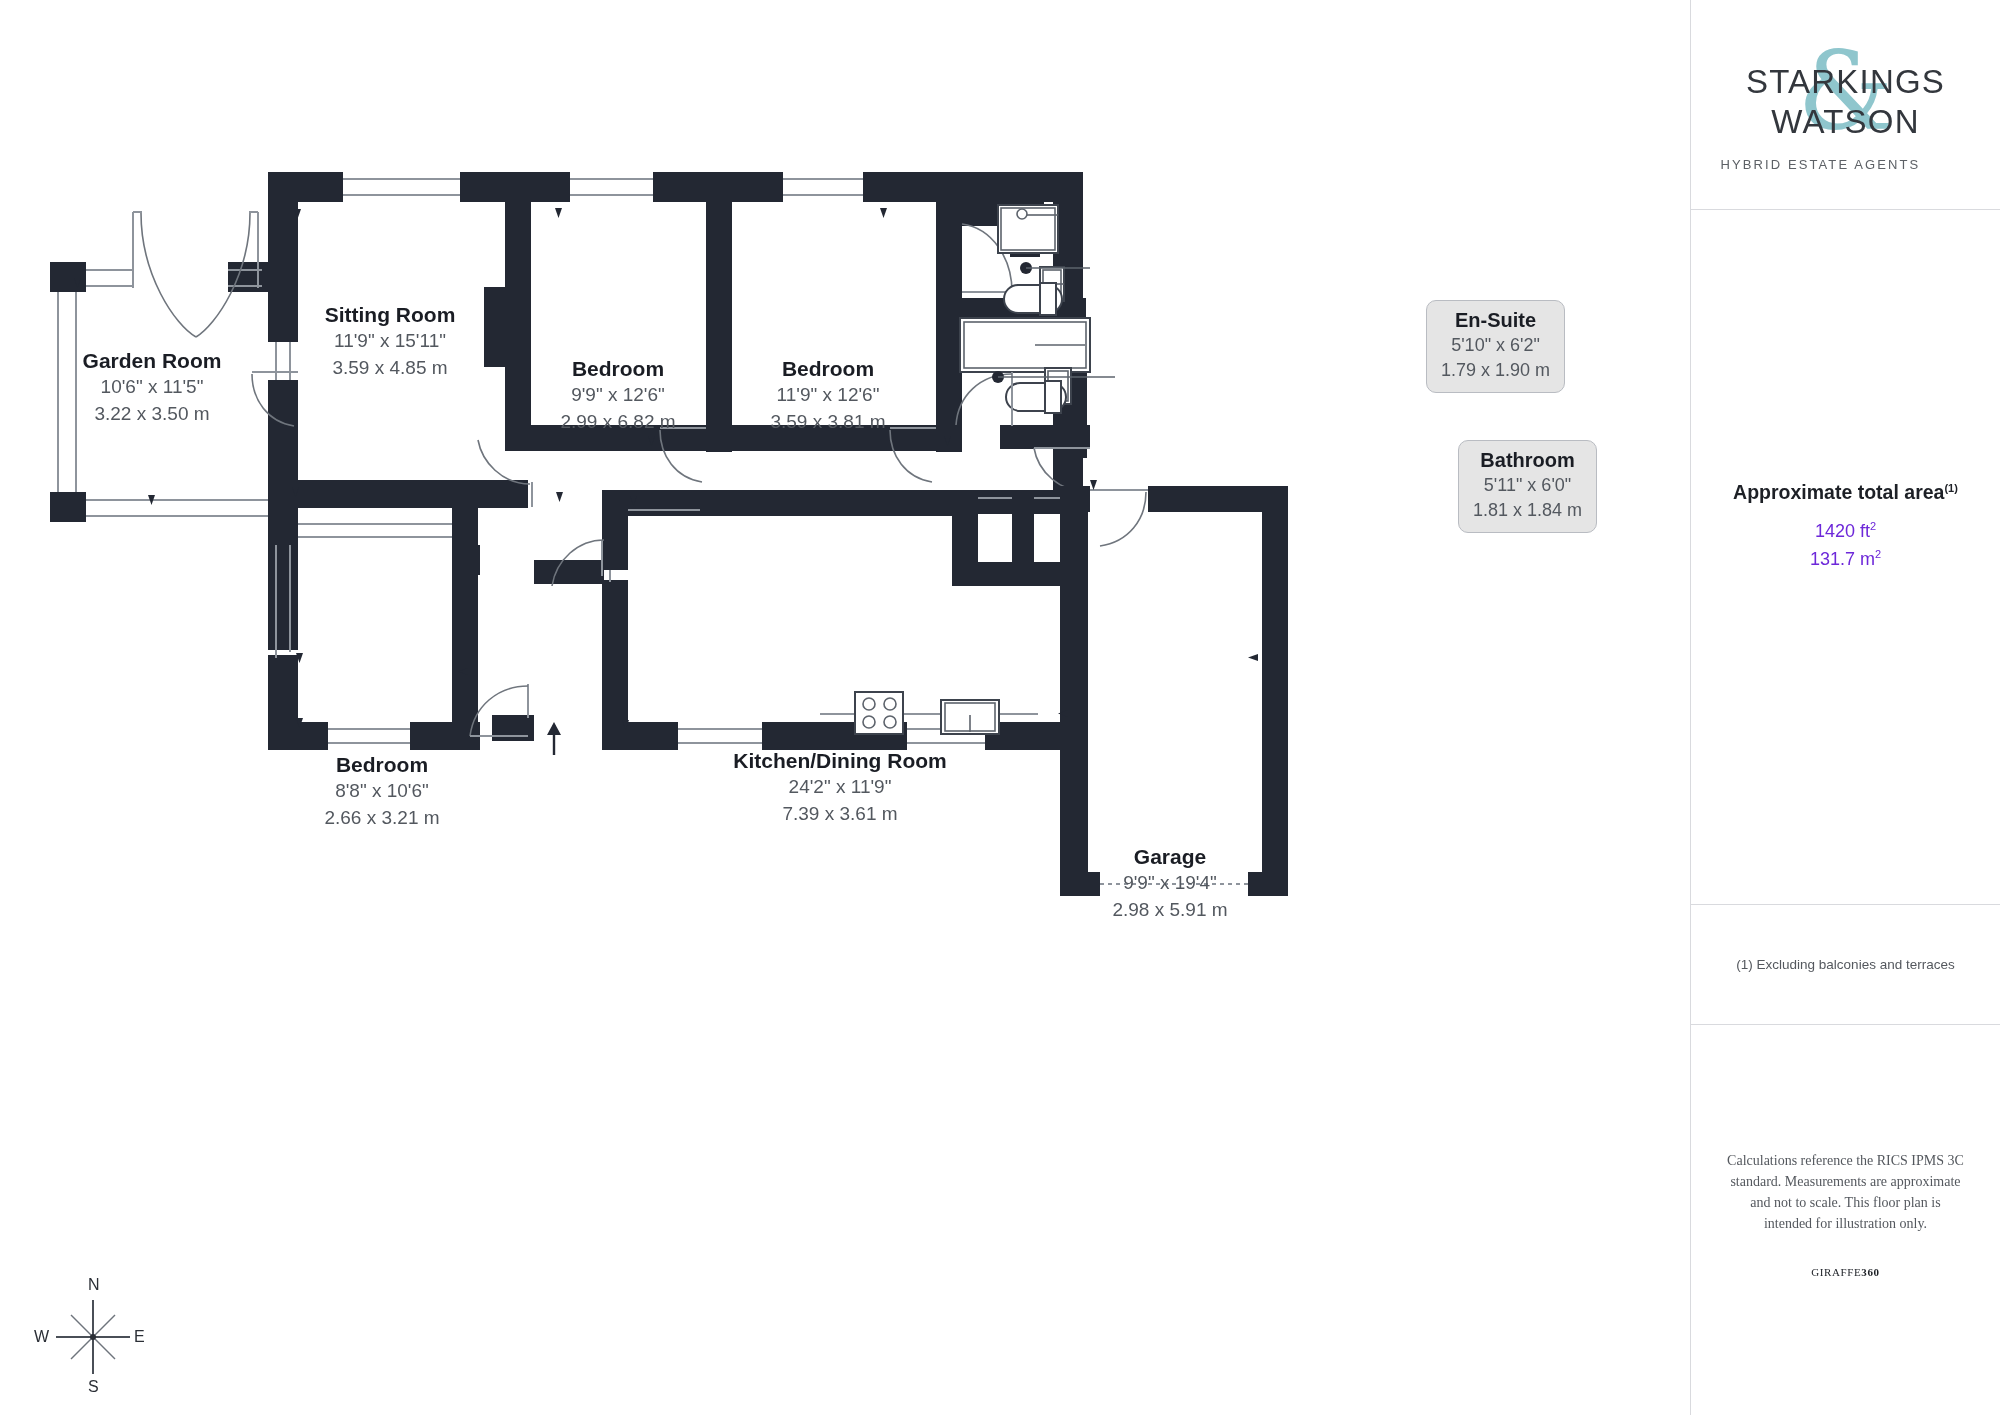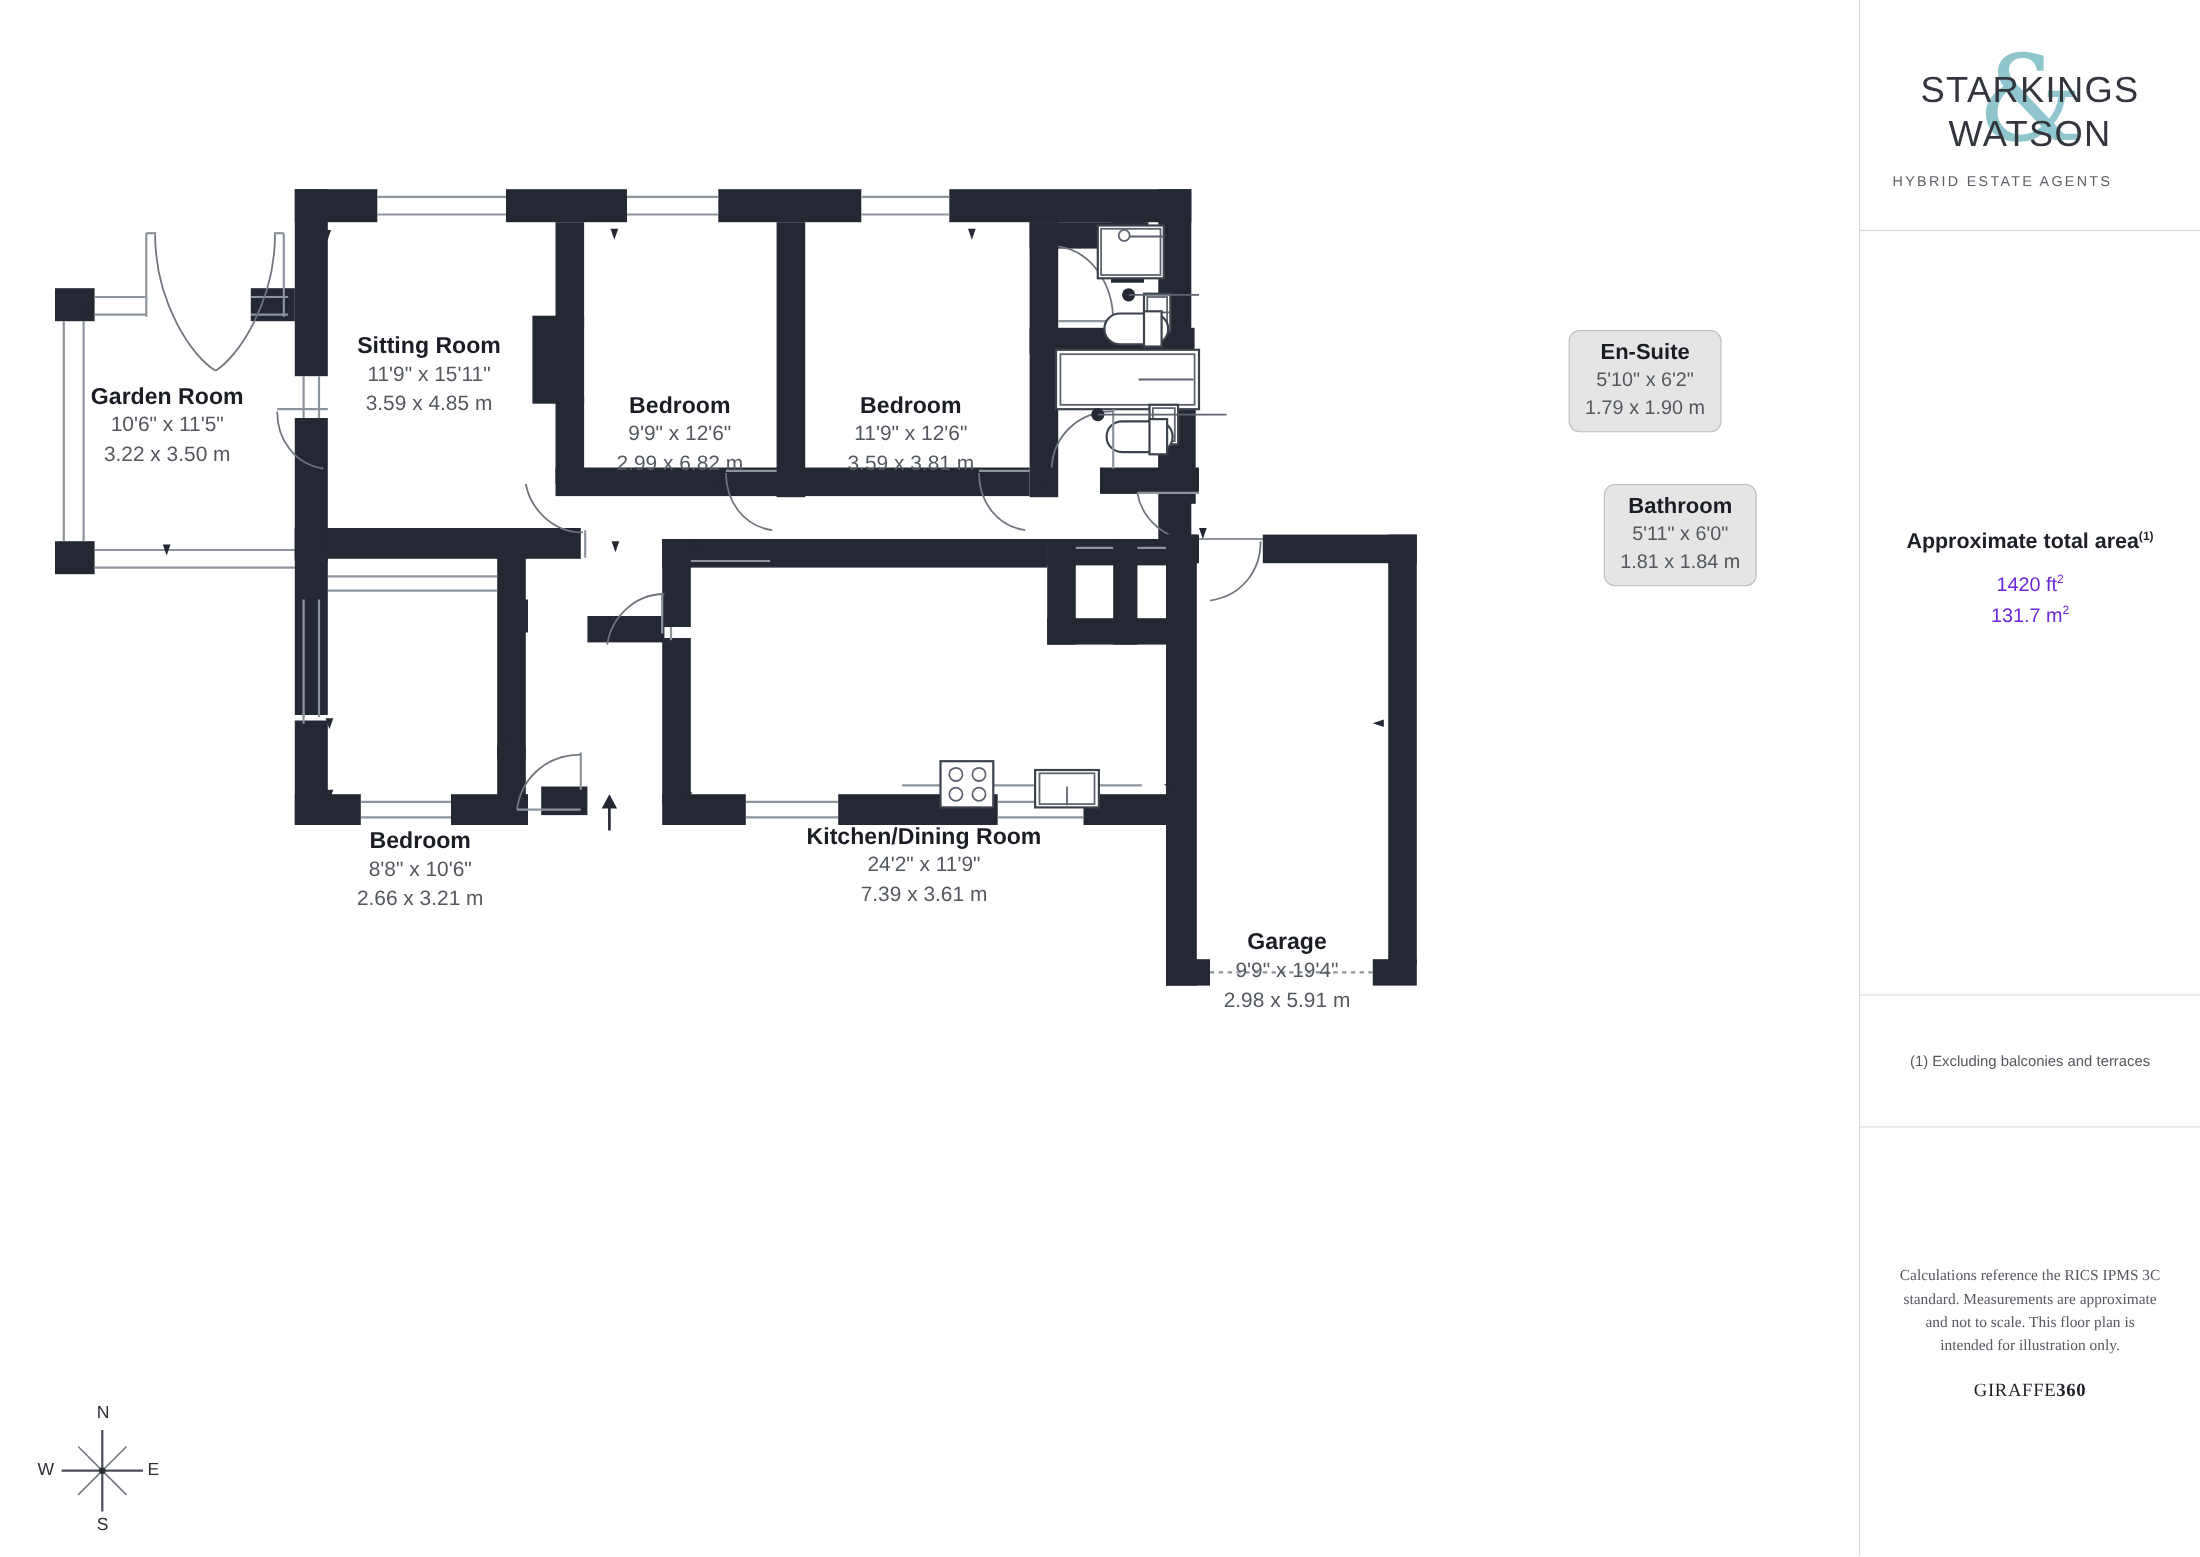--- a/index.html
+++ b/index.html
@@ -122,22 +122,22 @@
     font-family: Liberation Serif, serif;
   }
   .note-text {
     width: 240px;
     font-size: 14px;
     line-height: 1.5;
     color: #54585e;
     text-align: center;
   }
   .brand {
-    margin-top: 20px;
-    font-size: 17px;
+    margin-top: 32px;
+    font-size: 11px;
     letter-spacing: 0.6px;
     color: #1d2026;
   }
   .brand b { font-weight: bold; }
   
   #plan {
     position: absolute;
     top: 0;
     left: 0;
     width: 1690px;

